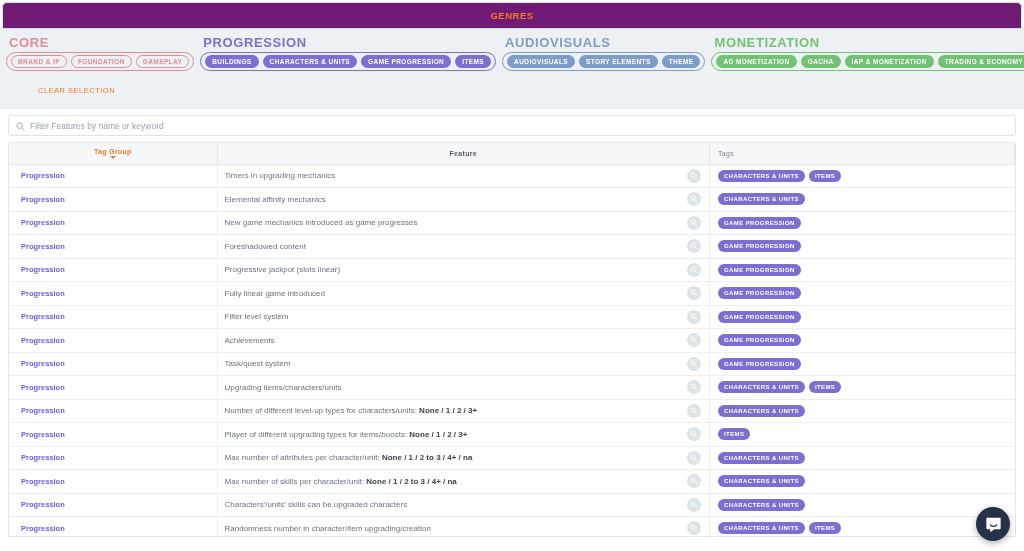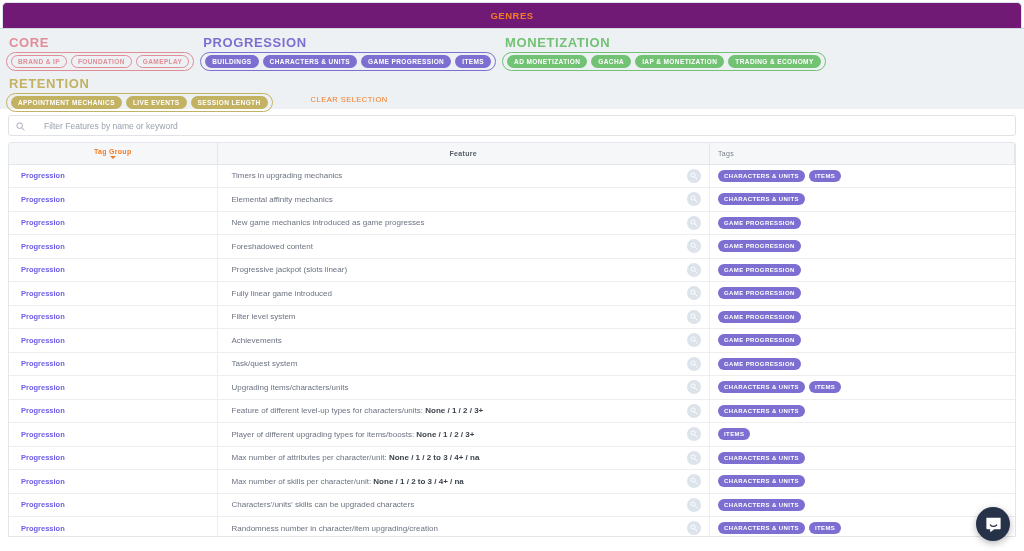--- a/index.html
+++ b/index.html
@@ -104,21 +104,21 @@
 
   
   .search-wrap { padding: 6px 8px 4px 8px; background:#ffffff; }
   .search-box {
     display: flex;
     align-items: center;
     height: 21px;
     border: 1px solid #dfe3e8;
     border-radius: 3px;
     padding: 0 7px;
-    gap: 19px;
+    gap: 5px;
     background: #ffffff;
   }
   .search-box svg { flex: none; }
   .search-box input {
     flex: 1;
     border: none;
     outline: none;
     font-size: 8.5px;
     color: #9aa2ad;
     font-family: "Liberation Sans", sans-serif;
@@ -166,21 +166,21 @@
     vertical-align: middle;
   }
   td.c-group {
     width: 208px;
     padding-left: 12px;
     color: #6c5ce7;
     font-weight: bold;
     font-size: 7.5px;
   }
   td.c-feature {
-    padding-left: 14px;
+    padding-left: 7px;
     color: #6b7280;
     position: relative;
     padding-right: 34px;
   }
   td.c-feature b { color: #3d434c; font-weight: bold; }
   td.c-tags { width: 305px; padding-left: 8px; border-right: none; }
 
   .magnifier {
     position: absolute;
     right: 8px;
@@ -248,38 +248,38 @@
       <div class="group">
         <div class="group-title" style="color: rgb(125, 111, 209);">PROGRESSION</div>
         <div class="pill-box" style="border-color: rgb(125, 111, 209);">
           <div class="pill filled" style="background: rgb(125, 111, 209);">BUILDINGS</div>
           <div class="pill filled" style="background: rgb(125, 111, 209);">CHARACTERS &amp; UNITS</div>
           <div class="pill filled" style="background: rgb(125, 111, 209);">GAME PROGRESSION</div>
           <div class="pill filled" style="background: rgb(125, 111, 209);">ITEMS</div>
         </div>
       </div>
       <div class="group">
+        <div class="group-title" style="color: rgb(125, 156, 201);">AUDIOVISUALS</div>
+        <div class="pill-box" style="border-color: rgb(125, 156, 201);">
+          <div class="pill filled" style="background: rgb(125, 156, 201);">AUDIOVISUALS</div>
+          <div class="pill filled" style="background: rgb(125, 156, 201);">STORY ELEMENTS</div>
+          <div class="pill filled" style="background: rgb(125, 156, 201);">THEME</div>
+        </div>
+      </div>
+      <div class="group">
         <div class="group-title" style="color: rgb(114, 194, 116);">MONETIZATION</div>
         <div class="pill-box" style="border-color: rgb(114, 194, 116);">
           <div class="pill filled" style="background: rgb(114, 194, 116);">AD MONETIZATION</div>
           <div class="pill filled" style="background: rgb(114, 194, 116);">GACHA</div>
           <div class="pill filled" style="background: rgb(114, 194, 116);">IAP &amp; MONETIZATION</div>
           <div class="pill filled" style="background: rgb(114, 194, 116);">TRADING &amp; ECONOMY</div>
         </div>
       </div>
     </div>
   <div class="row2">
-      <div class="group">
-        <div class="group-title" style="color: rgb(194, 178, 97);">RETENTION</div>
-        <div class="pill-box" style="border-color: rgb(194, 178, 97);">
-          <div class="pill filled" style="background: rgb(194, 178, 97);">APPOINTMENT MECHANICS</div>
-          <div class="pill filled" style="background: rgb(194, 178, 97);">LIVE EVENTS</div>
-          <div class="pill filled" style="background: rgb(194, 178, 97);">SESSION LENGTH</div>
-        </div>
-      </div>
       <div class="clear-link">CLEAR SELECTION</div>
     </div>
 </div>
 
 <div class="search-wrap">
   <div class="search-box">
     <span>
       <svg width="9" height="9" viewBox="0 0 16 16">
         <circle cx="6.5" cy="6.5" r="5" fill="none" stroke="#9aa2ad" stroke-width="1.6"></circle>
         <line x1="10.3" y1="10.3" x2="15" y2="15" stroke="#9aa2ad" stroke-width="1.6"></line>
@@ -401,21 +401,21 @@
           <td class="c-feature"><span>Upgrading items/characters/units</span><span class="magnifier">
               <svg width="8" height="8" viewBox="0 0 16 16">
                 <circle cx="6" cy="6" r="4.2" fill="none" stroke="#ffffff" stroke-width="1.8"></circle>
                 <line x1="9.2" y1="9.2" x2="14" y2="14" stroke="#ffffff" stroke-width="2" stroke-linecap="round"></line>
               </svg>
             </span></td>
           <td class="c-tags"><span class="tag">CHARACTERS &amp; UNITS</span><span class="tag">ITEMS</span></td>
         </tr>
         <tr>
           <td class="c-group">Progression</td>
-          <td class="c-feature"><span>Feature of different level-up types for characters/units: </span><b>None / 1 / 2 / 3+</b><span class="magnifier">
+          <td class="c-feature"><span>Number of different level-up types for characters/units: </span><b>None / 1 / 2 / 3+</b><span class="magnifier">
               <svg width="8" height="8" viewBox="0 0 16 16">
                 <circle cx="6" cy="6" r="4.2" fill="none" stroke="#ffffff" stroke-width="1.8"></circle>
                 <line x1="9.2" y1="9.2" x2="14" y2="14" stroke="#ffffff" stroke-width="2" stroke-linecap="round"></line>
               </svg>
             </span></td>
           <td class="c-tags"><span class="tag">CHARACTERS &amp; UNITS</span></td>
         </tr>
         <tr>
           <td class="c-group">Progression</td>
           <td class="c-feature"><span>Player of different upgrading types for items/boosts: </span><b>None / 1 / 2 / 3+</b><span class="magnifier">

